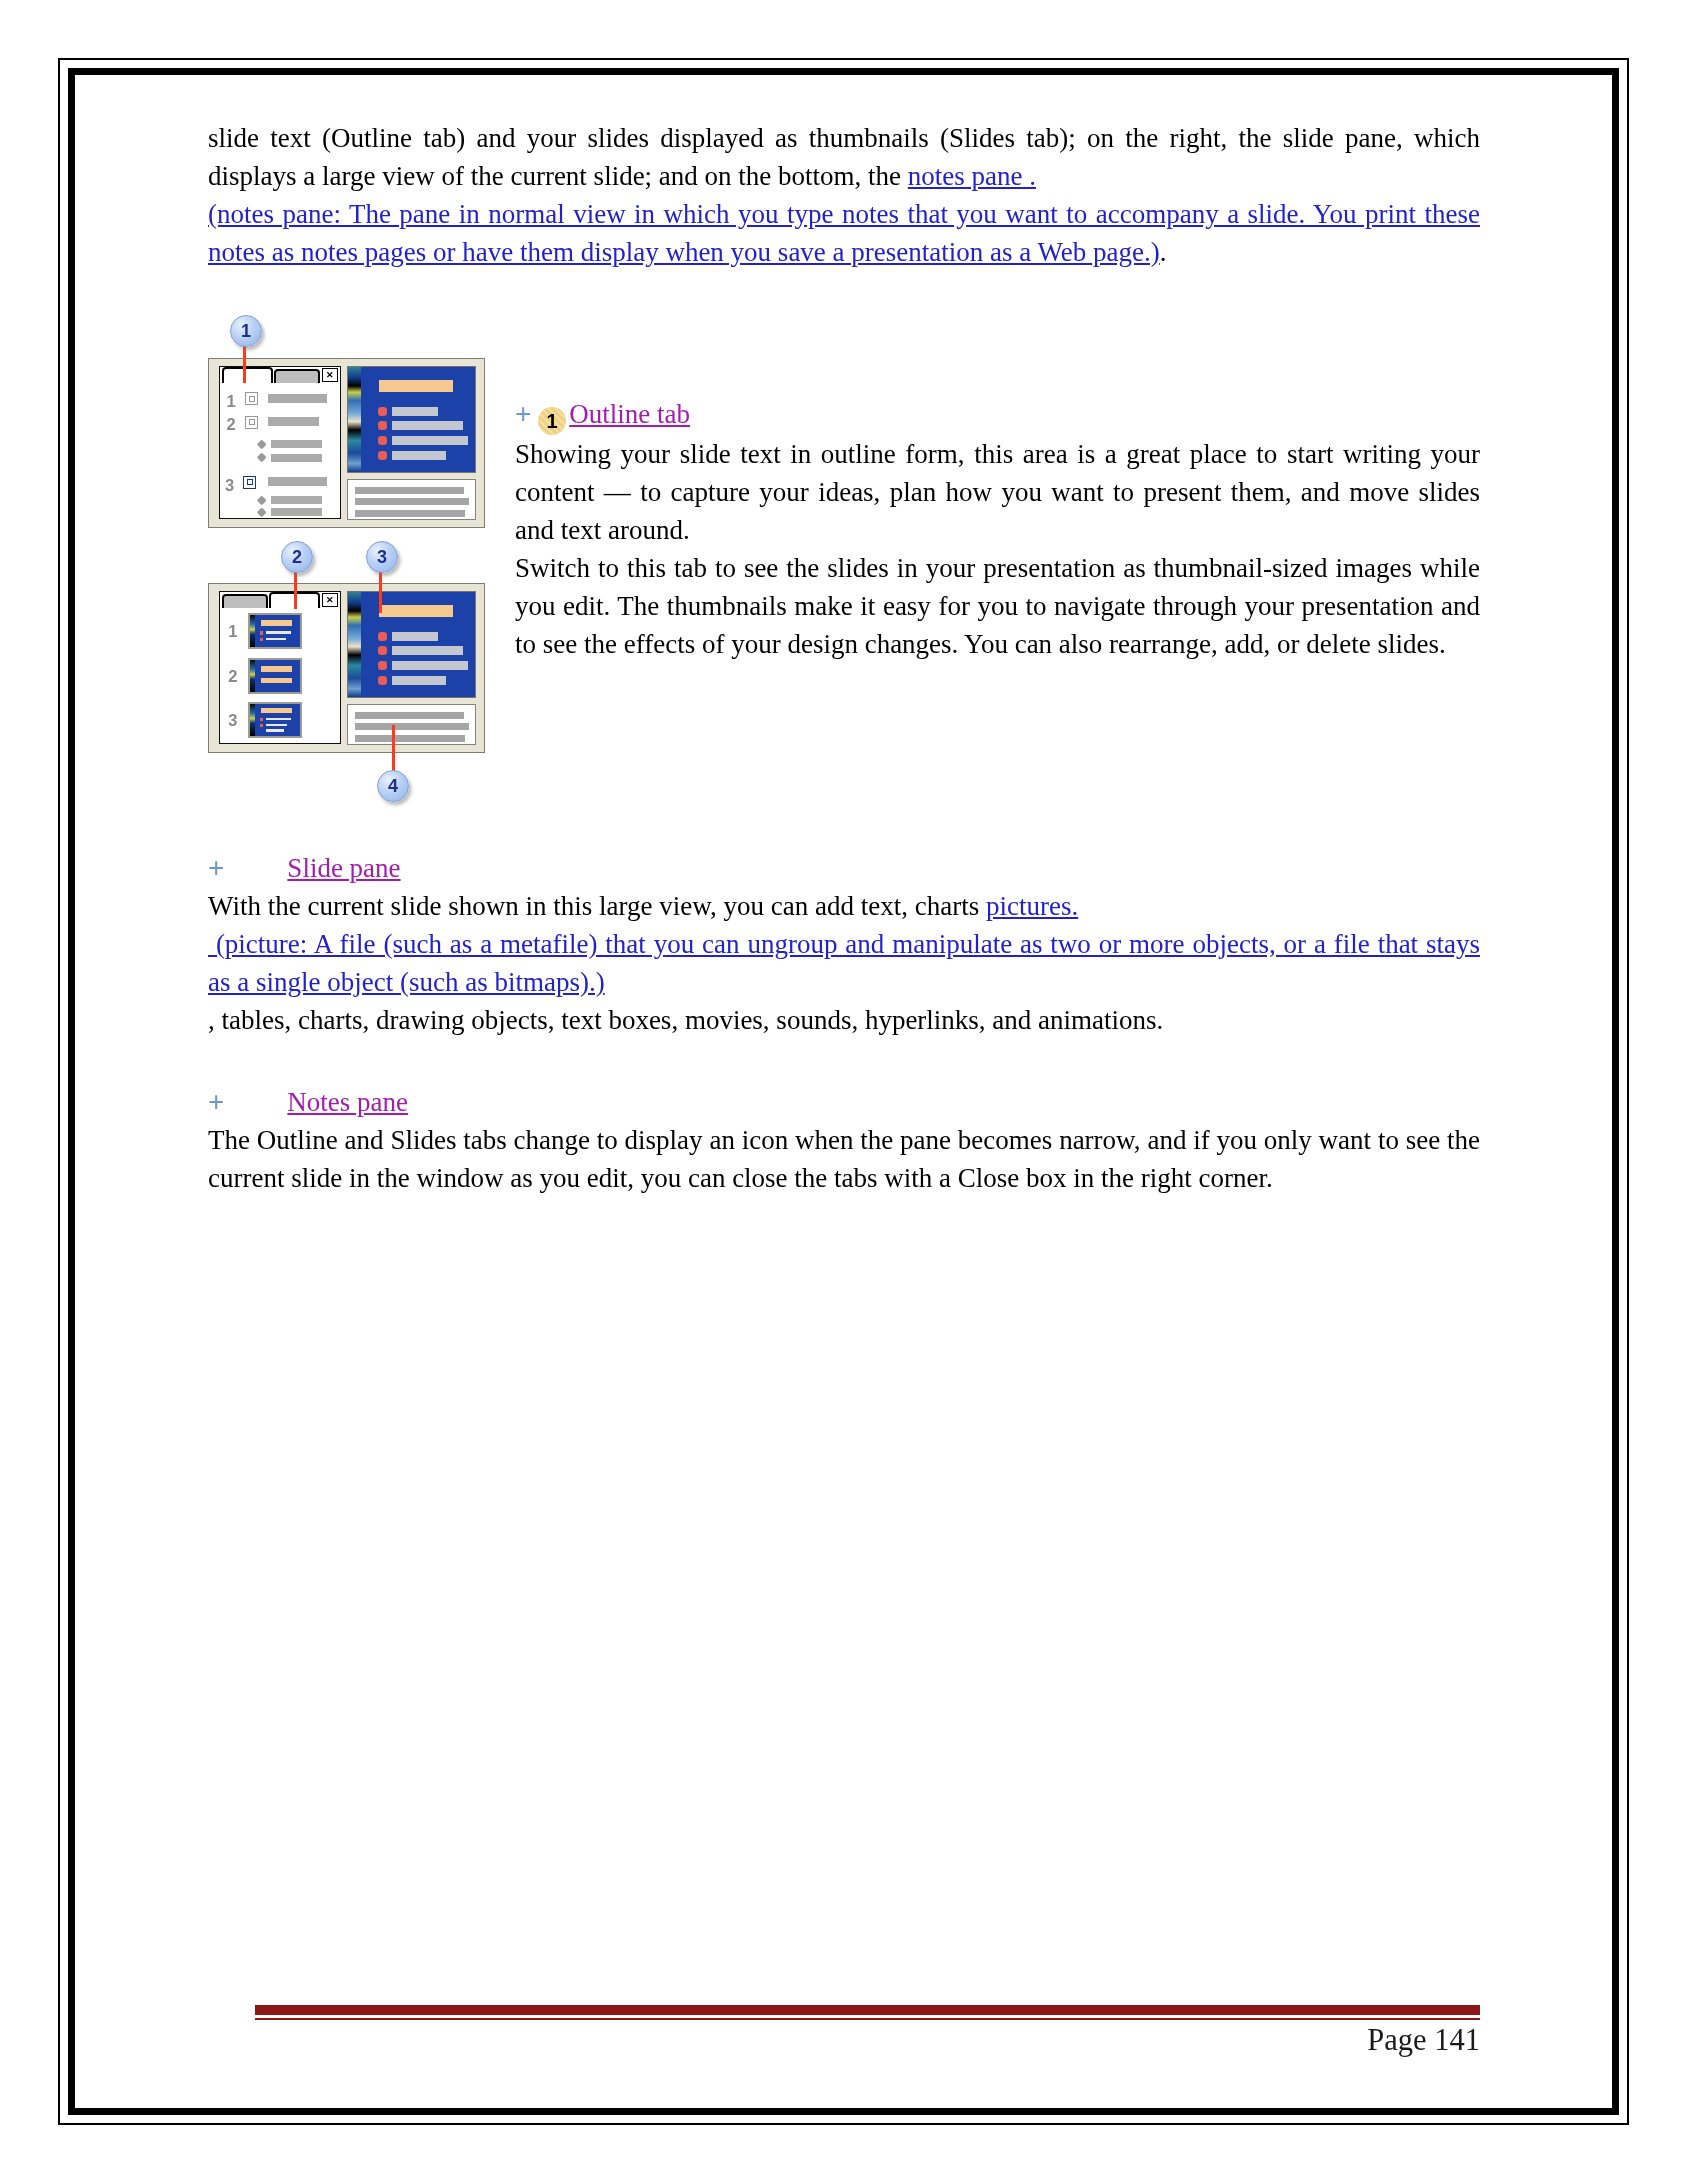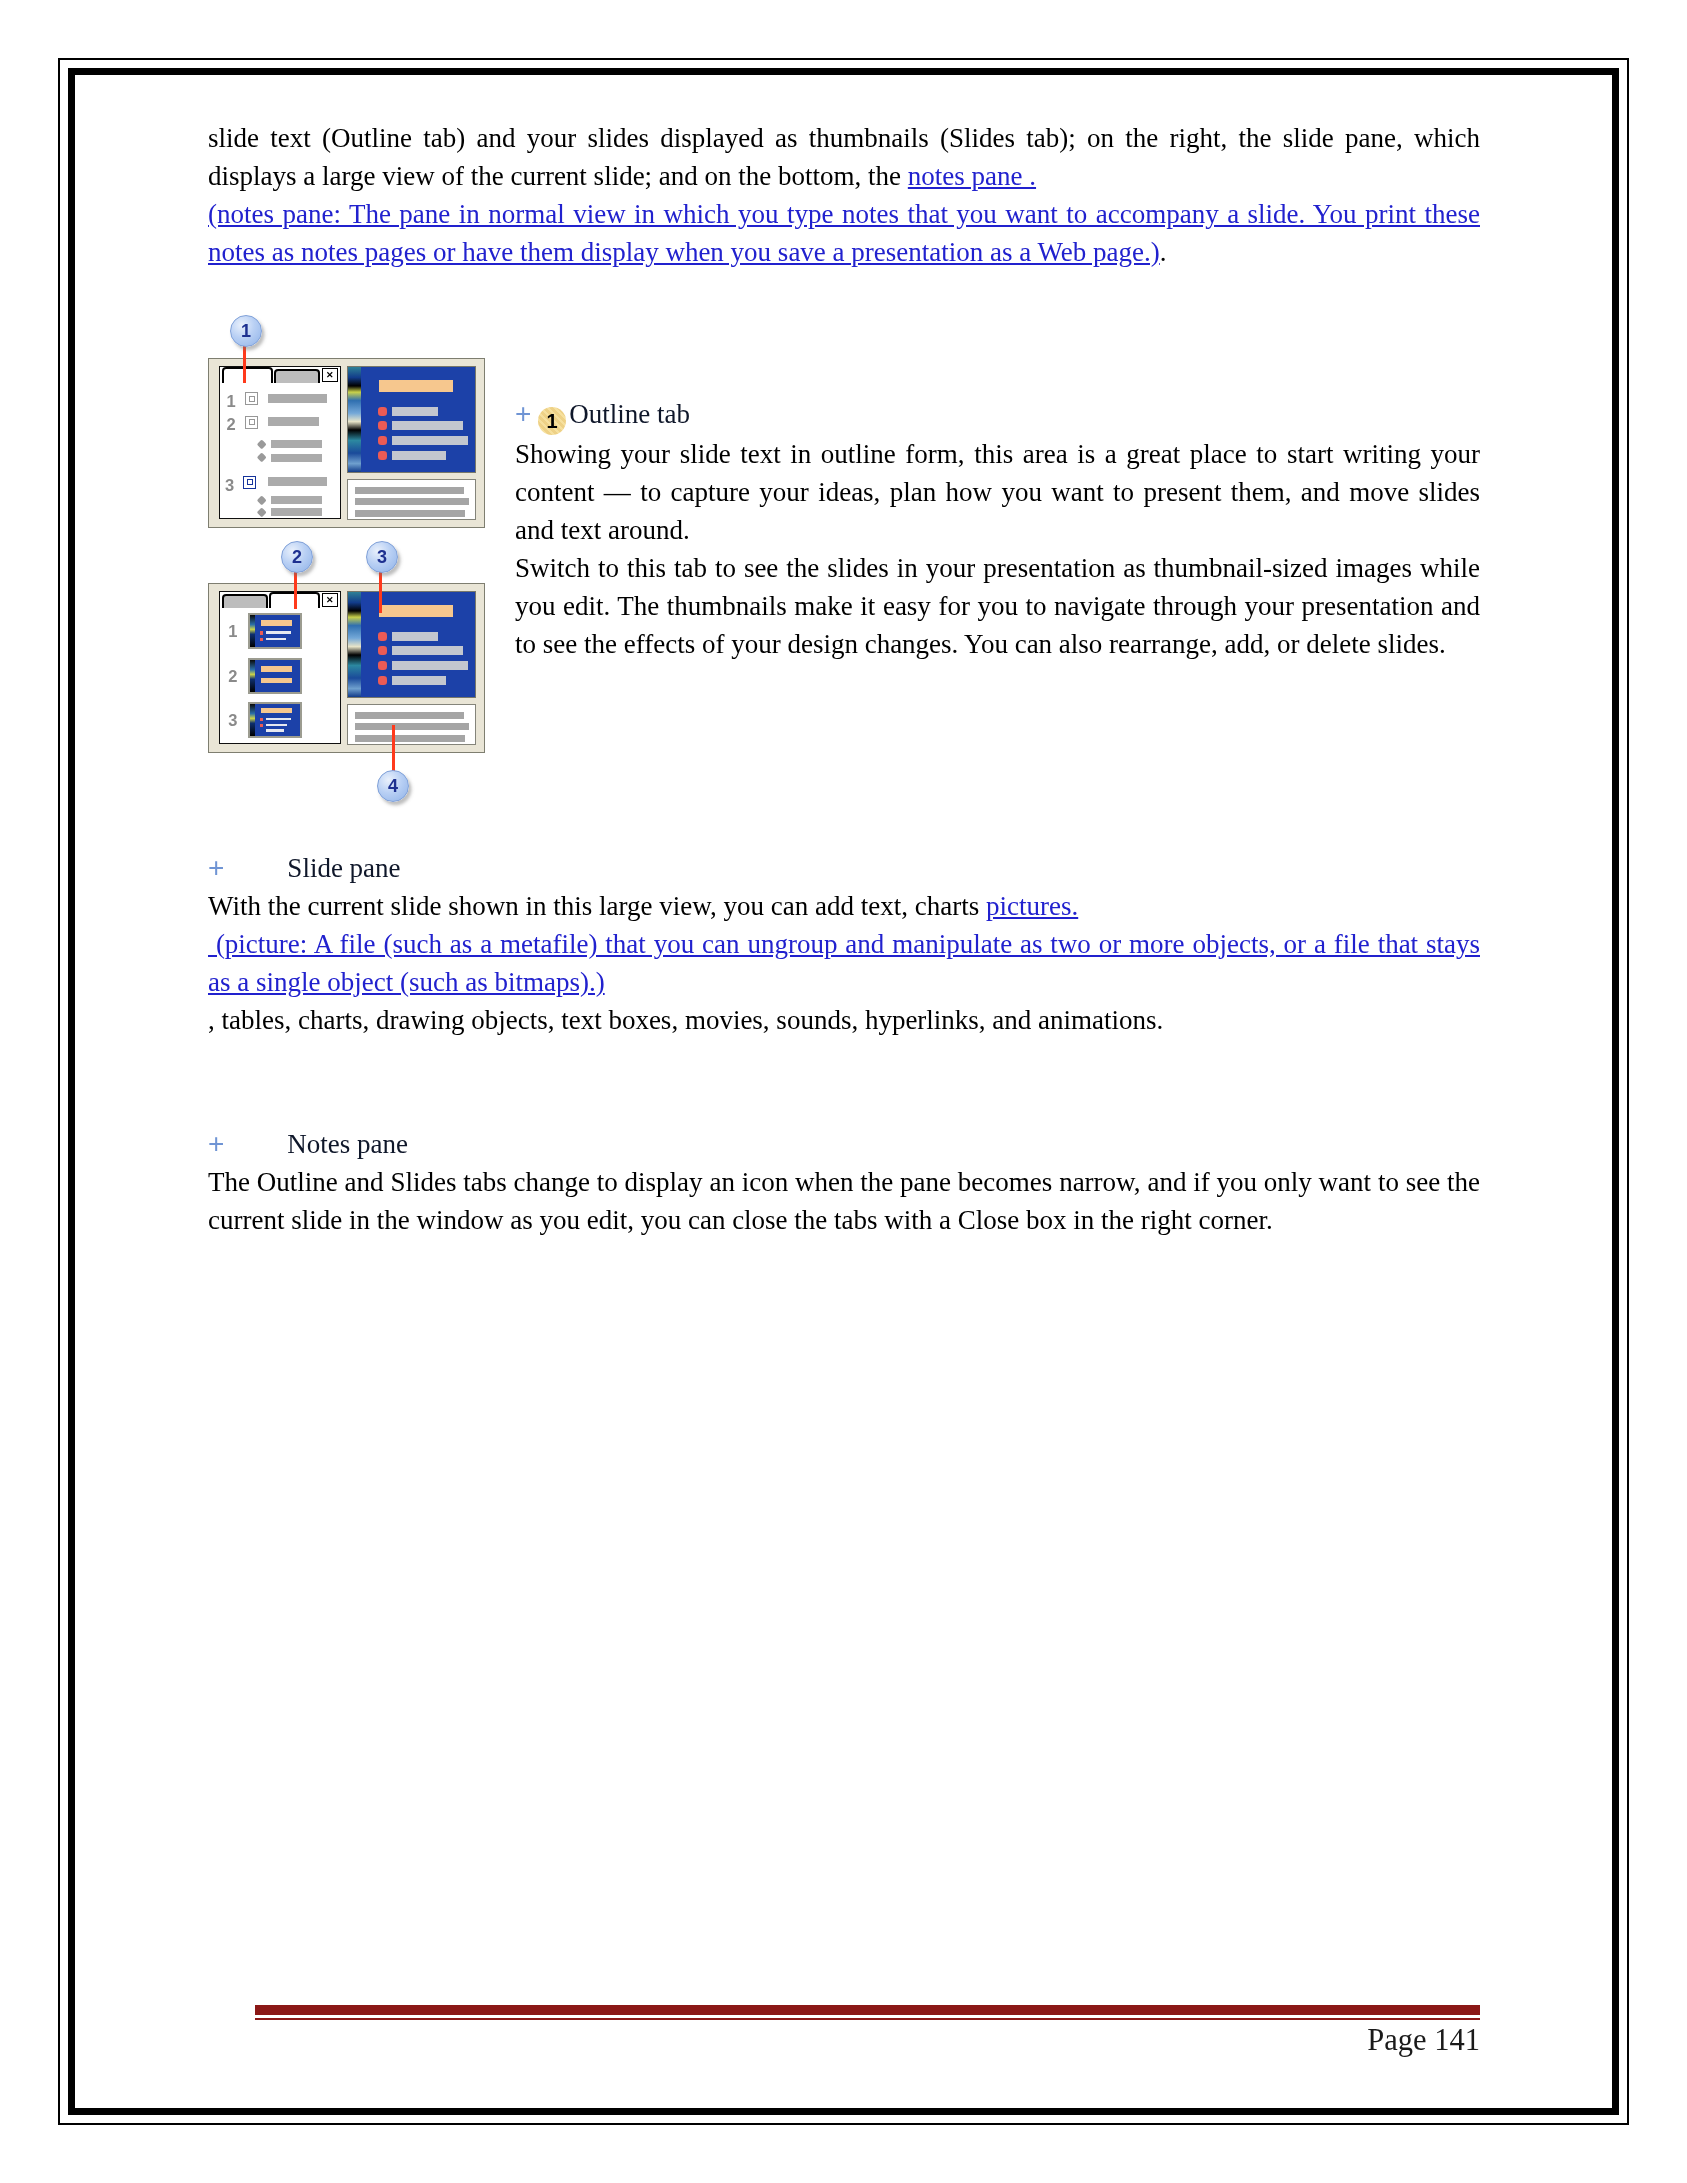--- a/index.html
+++ b/index.html
@@ -17,26 +17,26 @@
   .p-with{margin-top:43px;}
   .p-picture{margin-top:20px;}
   .p-tables{margin-top:41px;}
   .p-add{margin-top:21.4px;}
   .p-close{margin-top:38px;}
 
   .heading{text-align:left;}
   .h-outline{margin-top:124px;}
   .h-slides{margin-top:87px;}
   .h-slidepane{margin-top:86px;}
-  .h-notespane{margin-top:86px;}
+  .h-notespane{margin-top:44px;}
   .p-showing{margin-top:31px;}
   .p-switch{margin-top:30px;padding-left:47px;}
   .plus{color:#6F94D4;font-family:"Liberation Sans",sans-serif;font-size:28px;}
   .tabgap{display:inline-block;width:63px;}
-  .hlink{color:#0f172a;cursor:pointer;}
+  .hlink{color:#a21caf;text-decoration:underline;cursor:pointer;}
   .badge1{display:inline-flex;align-items:center;justify-content:center;width:28px;height:28px;margin:0 3.3px 0 6.6px;
           border-radius:50%;vertical-align:-5px;
           background:repeating-linear-gradient(45deg,#F6E09E 0 2.5px,#EED186 2.5px 5px);
           color:#000;font-weight:bold;font-family:"Liberation Sans",sans-serif;font-size:20px;}
 
   
   .figures{float:left;position:relative;width:277px;height:534px;margin:44px 30px 0 0;}
   .balloon{position:absolute;width:30px;height:30px;border-radius:50%;z-index:6;
            background:radial-gradient(circle at 35% 30%, #EAF1FC 0%, #B9D0F4 45%, #8FB2E8 100%);
            border:0.8px solid #7FA0D8;box-shadow:2.5px 3.3px 3.3px rgba(110,110,110,.45);

